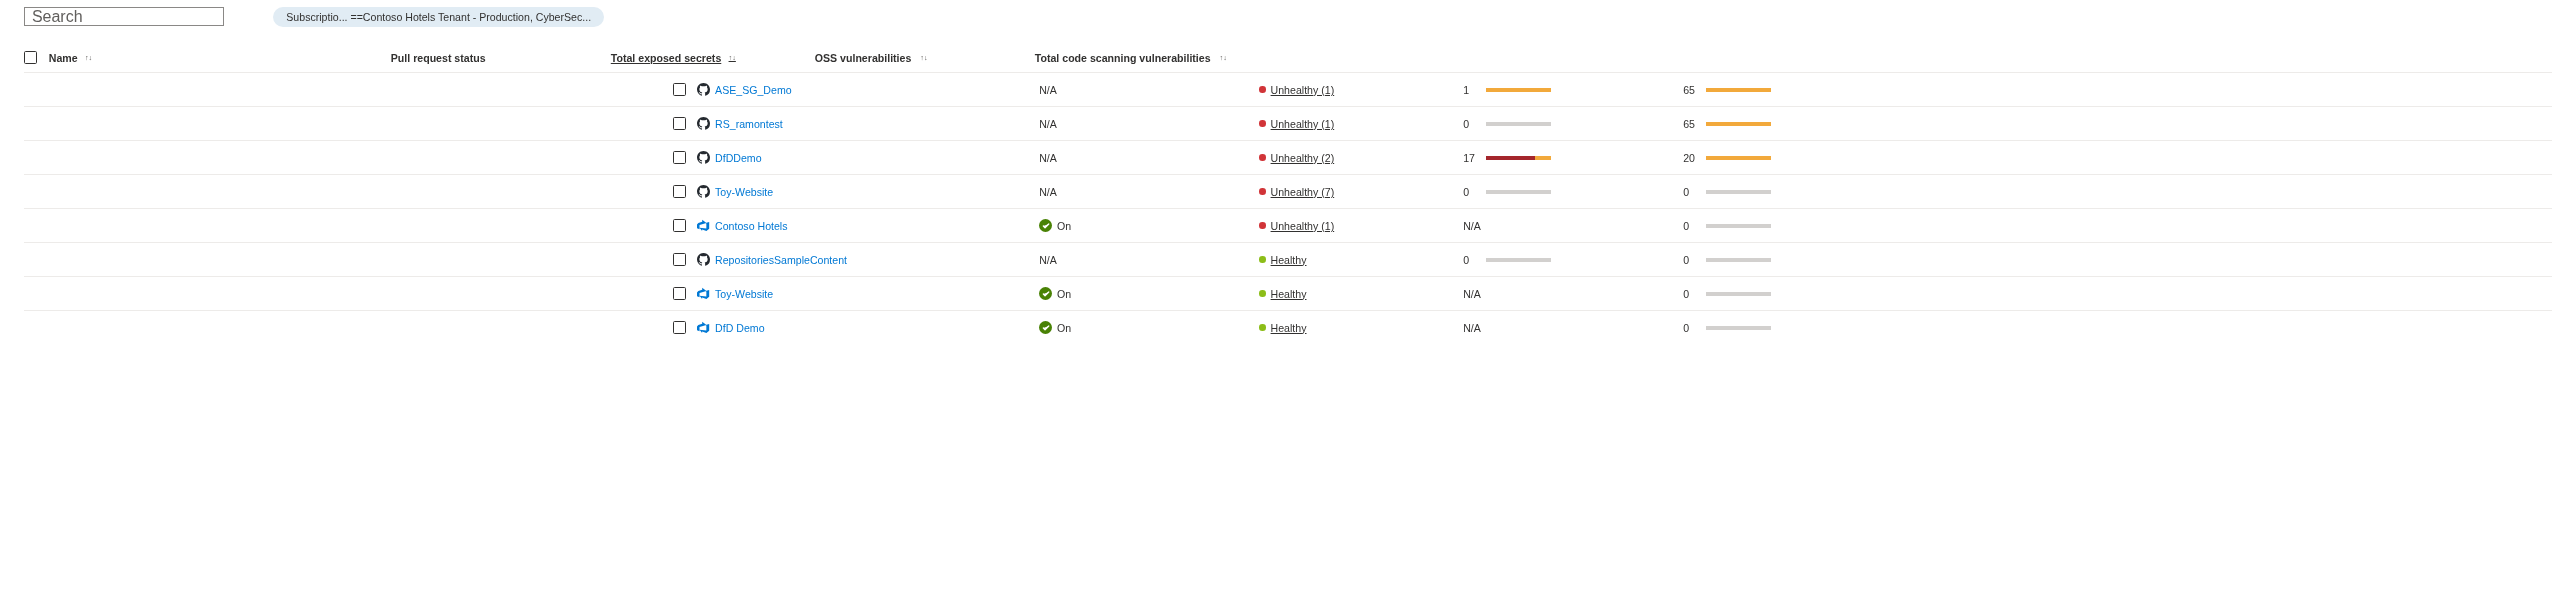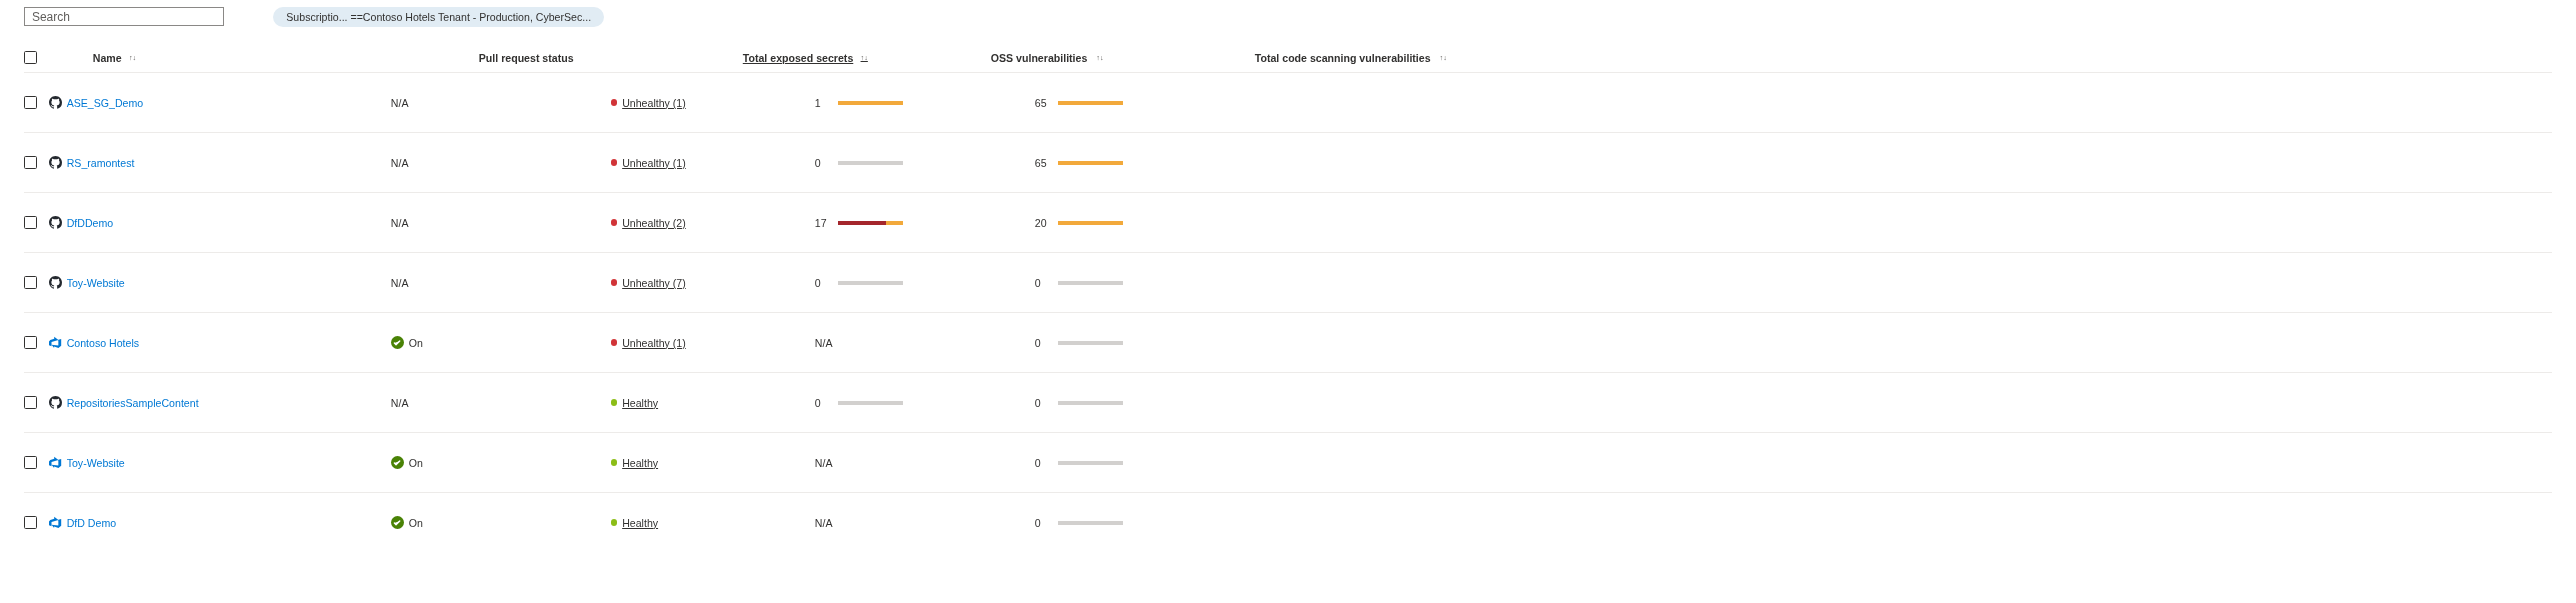--- a/index.html
+++ b/index.html
@@ -18,21 +18,21 @@
       display: flex;
       align-items: center;
       gap: 16.3px;
       margin-bottom: 16.3px;
     }
     .search-box {
       width: 200px;
       height: 19.5px;
       border: 0.8px solid #8a8886;
       padding: 1.6px 6.5px;
-      font-size: 12px;
+      font-size: 16px;
       font-family: inherit;
       color: #323130;
       outline: none;
     }
     .search-box::placeholder {
       color: #605e5c;
     }
     .filter-pill {
       background: #e1ecf4;
       border-radius: 11.4px;
@@ -54,28 +54,28 @@
       width: 100%;
     }
     .table-header {
       display: flex;
       align-items: center;
       padding: 8.1px 0;
       border-bottom: none;
       font-weight: 600;
       font-size: 10.6px;
       color: #323130;
-      gap: 44px;
     }
     .table-row {
       display: flex;
       align-items: center;
-      padding: 23px 0;
+      padding: 10px 0;
       border-top: 0.8px solid #edebe9;
       font-size: 10.6px;
+      justify-content: center;
     }
     .col-check {
       width: 24.4px;
       flex-shrink: 0;
       display: flex;
       align-items: center;
     }
     .col-name {
       width: 342px;
       flex-shrink: 0;

